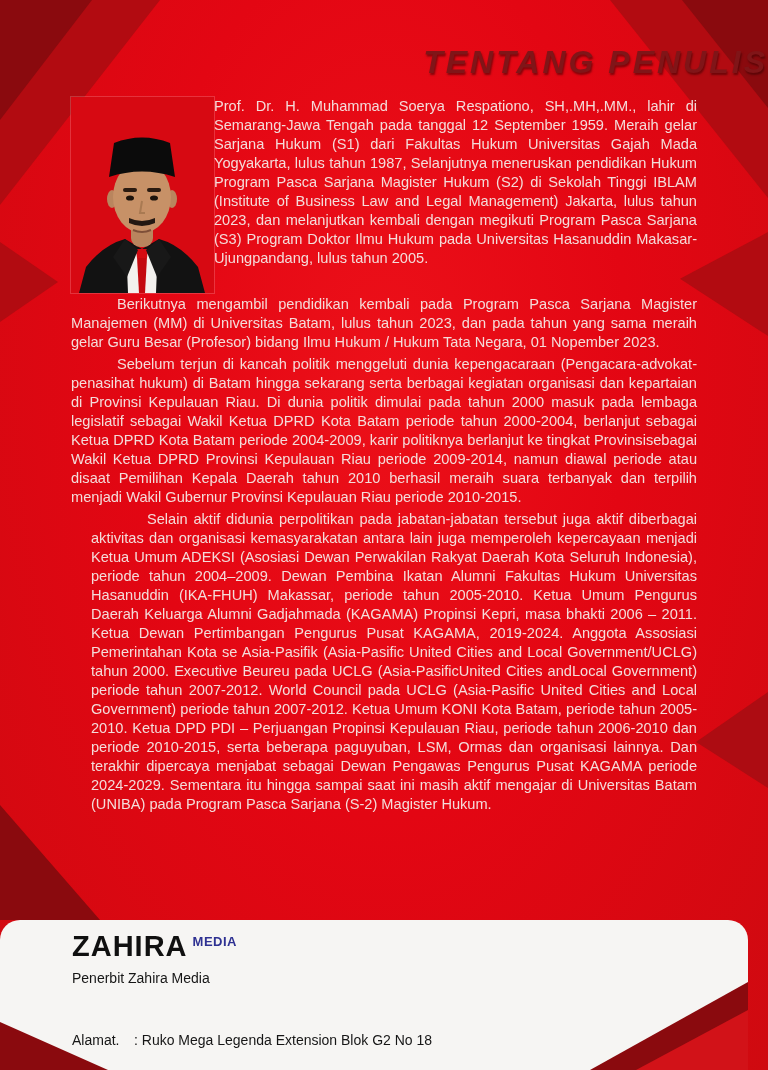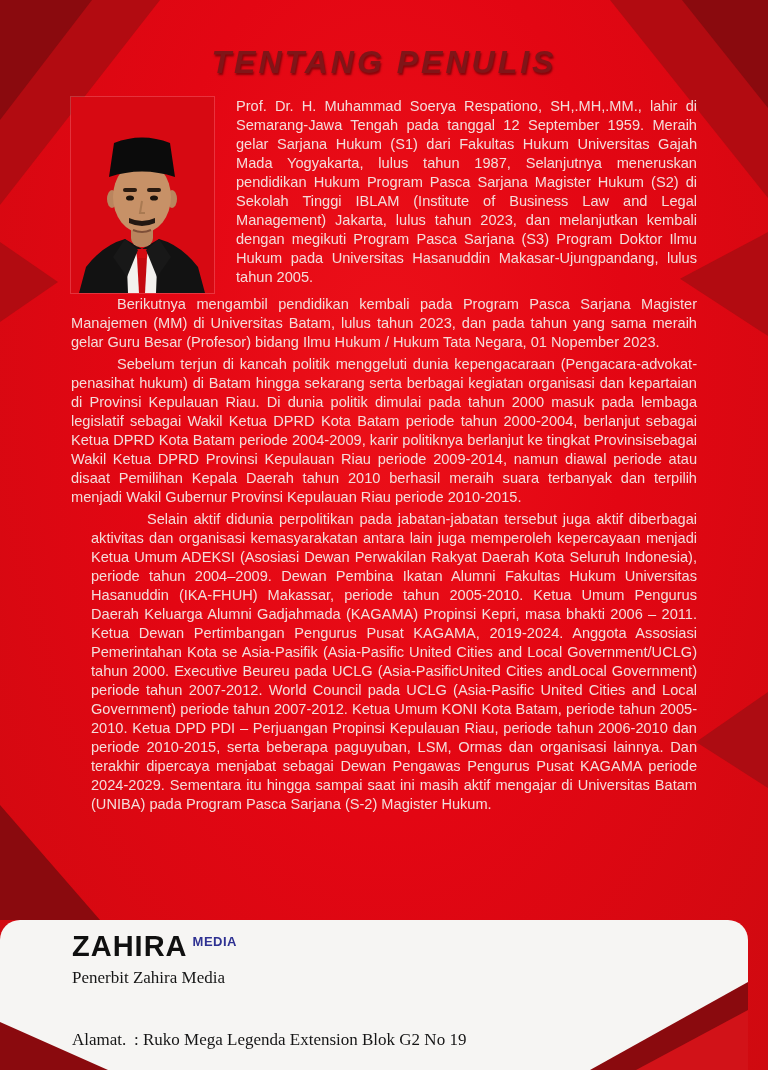--- a/index.html
+++ b/index.html
@@ -20,33 +20,33 @@
   .tr1 { right: 0; top: 0; width: 158px; height: 198px; background: #b20b11; clip-path: polygon(0 0, 100% 0, 100% 100%); }
   .tr2 { right: 0; top: 0; width: 86px;  height: 108px; background: #8a0a0e; clip-path: polygon(0 0, 100% 0, 100% 100%); }
   .lm  { left: 0; top: 242px; width: 58px; height: 80px; background: #b20b11; clip-path: polygon(0 0, 100% 50%, 0 100%); }
   .rm  { right: 0; top: 232px; width: 88px; height: 104px; background: #b20b11; clip-path: polygon(100% 0, 100% 100%, 0 45%); }
   .rl  { right: 0; top: 692px; width: 72px; height: 96px; background: #ad0c12; clip-path: polygon(100% 0, 100% 100%, 0 52%); }
   .lf  { left: 0; top: 805px; width: 100px; height: 115px; background: #8a0a0e; clip-path: polygon(0 0, 0 100%, 100% 100%); }
 
   .title {
     position: relative; z-index: 1;
     margin: 44px 0 16px 0;
-    text-align: center;
+    text-align: right;
     font-size: 32px; font-weight: bold; font-style: italic;
     letter-spacing: 3px;
     color: #801518;
     text-shadow: 1px 2px 2px rgba(55, 0, 2, 0.55);
   }
   .content {
     position: relative; z-index: 1;
     padding: 0 71px;
     color: #f4dcda;
     font-size: 14.6px; line-height: 19px;
   }
-  .bio-top { display: flex; gap: 22px; margin-bottom: 2px; justify-content: space-between; }
+  .bio-top { display: flex; margin-bottom: 2px; justify-content: space-between; }
   .photo {
     flex: 0 0 auto;
     width: 143px; height: 196px;
     box-shadow: 0 0 0 1px rgba(255,255,255,0.18);
     background: #de0a12;
   }
   .para { margin: 0 0 3px 0; text-align: justify; }
   .indent1 { text-indent: 46px; }
   .indent2 { text-indent: 56px; margin-left: 20px; }
 
@@ -57,22 +57,22 @@
     border-radius: 20px;
   }
   .fl  { left: 0; bottom: 0; width: 108px; height: 48px; background: #8a0a0e; clip-path: polygon(0 0, 100% 100%, 0 100%); z-index: 1; }
   .fr1 { right: 0; bottom: 0; width: 158px; height: 88px; background: #8a0a0e; clip-path: polygon(100% 0, 100% 100%, 0 100%); z-index: 1; }
   .fr2 { right: 0; bottom: 0; width: 112px; height: 60px; background: #d21218; clip-path: polygon(100% 0, 100% 100%, 0 100%); z-index: 1; }
   .footer-inner { position: relative; z-index: 3; padding: 10px 0 0 72px; }
   .logo { margin-bottom: 7px; }
   .logo-main { font-size: 29px; font-weight: 800; letter-spacing: 1px; color: #101010; }
   .logo-sub  { font-size: 13px; font-weight: 700; color: #2e3192; margin-left: 5px; vertical-align: 10px; letter-spacing: 0.5px; }
   .pub-line {
-    font-family: Liberation Serif, serif;
-    font-size: 17px; line-height: 16.5px; color: #161616;
+    font-family: Liberation Sans, sans-serif;
+    font-size: 14px; line-height: 16.5px; color: #161616;
   }
   .c-label { display: inline-block; width: 62px; margin-top: 45px; }
 </style>
 </head>
 <body>
 
 <div class="page">
 
   <div class="deco tl1"></div>
   <div class="deco tl2"></div>
@@ -121,21 +121,21 @@
   <div class="footer">
     <div class="deco fl"></div>
     <div class="deco fr1"></div>
     <div class="deco fr2"></div>
     <div class="footer-inner">
       <div class="logo">
         <span class="logo-main">ZAHIRA</span><span class="logo-sub">MEDIA</span>
       </div>
       <div class="pub-line">Penerbit Zahira Media</div>
       <div class="pub-line">
-        <span class="c-label">Alamat.</span><span>: Ruko Mega Legenda Extension Blok G2 No 19</span>
+        <span class="c-label">Alamat.</span><span>: Ruko Mega Legenda Extension Blok G2 No 18</span>
       </div>
       <div class="pub-line">
         <span class="c-label">No. Mega</span><span>: 0857 6009 7287</span>
       </div>
       <div class="pub-line">
         <span class="c-label">Sarjana</span><span>: zahiramedia.com</span>
       </div>
     </div>
   </div>
 

